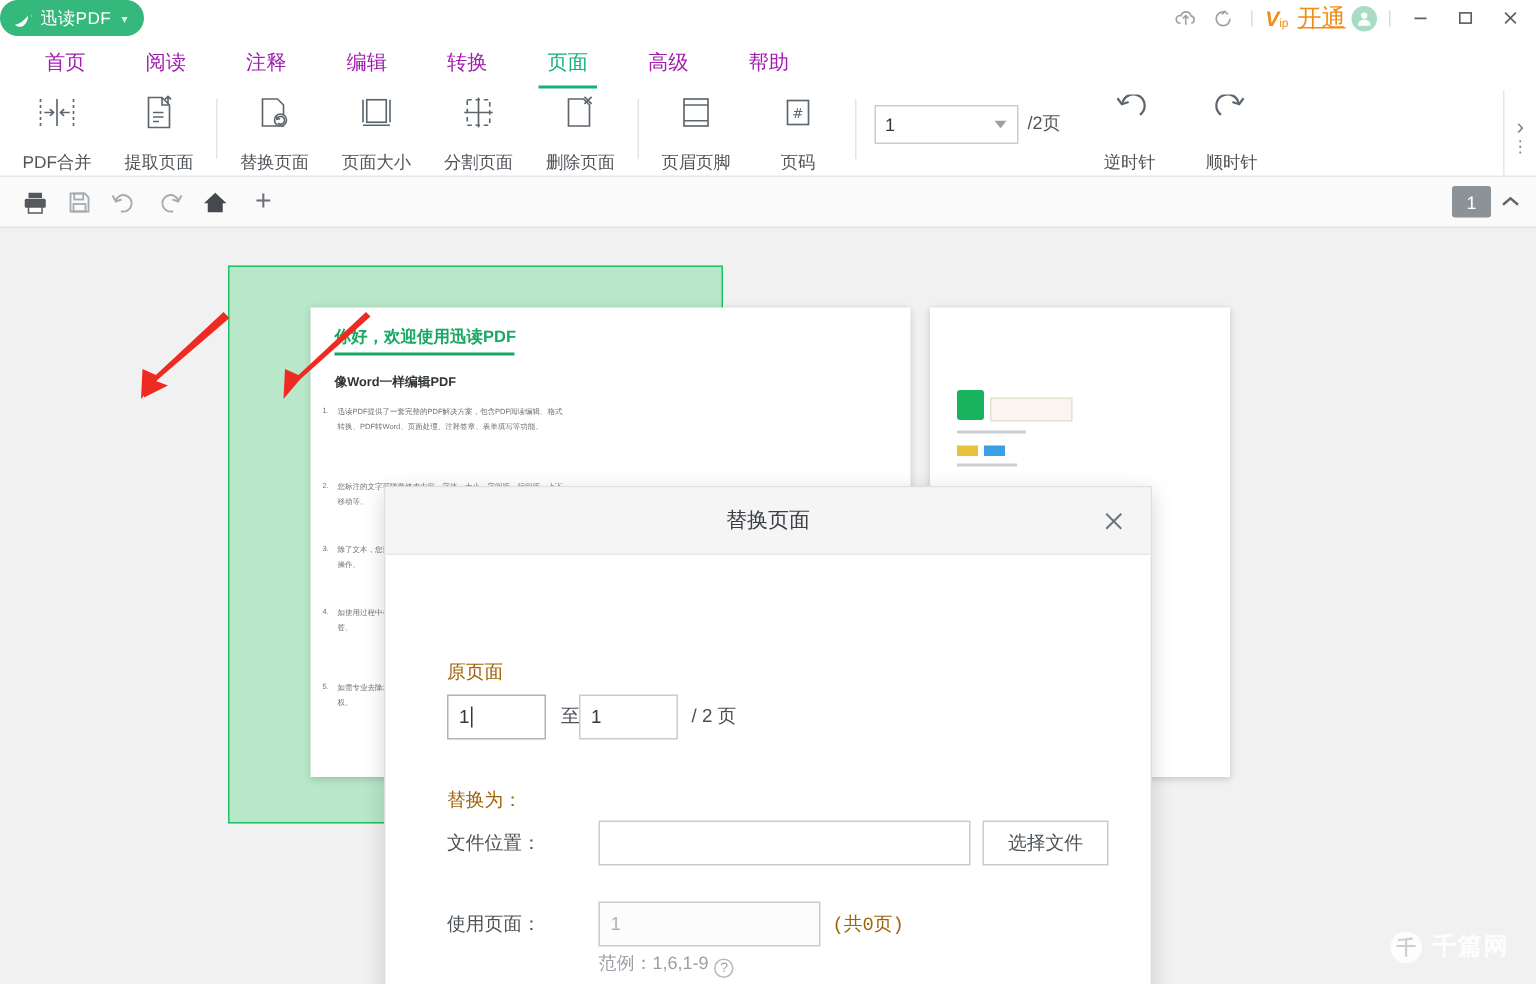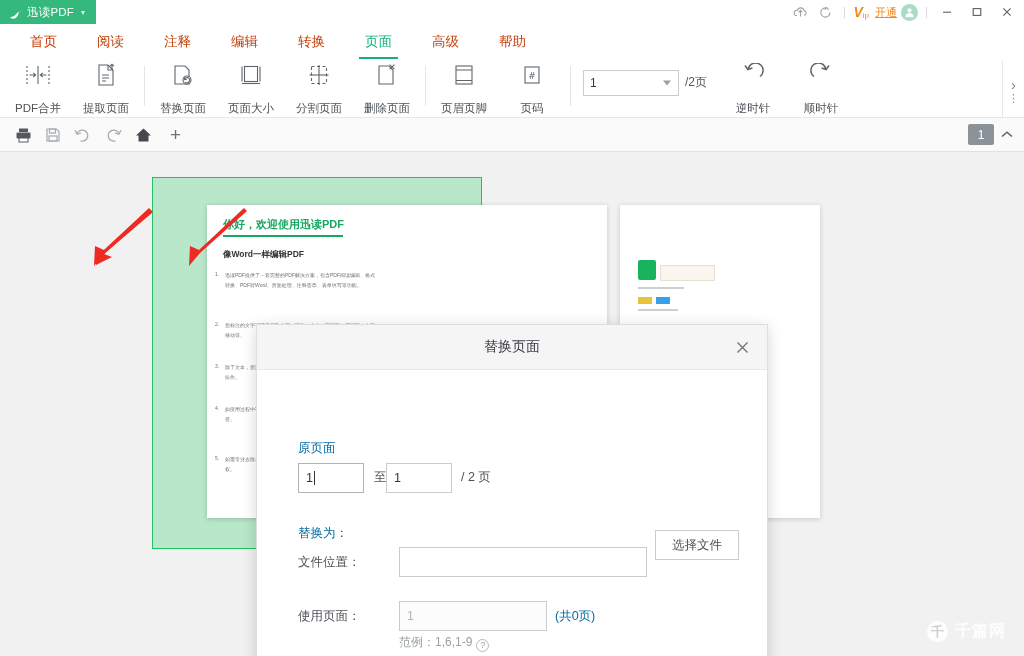--- a/index.html
+++ b/index.html
@@ -12,53 +12,53 @@
   }
   #app { position: relative; width: 1024px; height: 656px; }
 
   
   .titlebar {
     position: absolute; top: 0; left: 0; width: 1024px; height: 24px;
     background: #ffffff; display: flex; align-items: stretch;
   }
   .logo-box {
     width: 96px; height: 24px; background: #35b87c;
-    display: flex; align-items: center; gap: 5px; padding-left: 9px;
+    display: flex; align-items: center; gap: 5px; padding-left: 9px; border-radius: 12px;
   }
   .logo-bird { width: 13px; height: 11px; position: relative; }
   .logo-text { color: #ffffff; font-size: 11.5px; letter-spacing: .2px; }
   .logo-caret { color: #d9f0e4; font-size: 8px; margin-left: 2px; }
   .tb-right {
     margin-left: auto; display: flex; align-items: center;
     gap: 0px; padding-right: 2px; height: 24px;
   }
   .tb-ico {
     width: 26px; height: 24px; display: flex; align-items: center;
     justify-content: center; color: #9aa3a9;
   }
   .tb-sep { width: 1px; height: 11px; background: #d8dcdf; margin: 0 5px; }
   .vip-badge { display:flex; align-items:center; gap:3px; padding: 0 3px; }
   .vip-k { color: #f28c18; font-size: 14px; font-weight: bold; font-style: italic; line-height: 1; }
   .vip-sub { color:#f28c18; font-size:8px; position:relative; top:3px; left:-3px; }
-  .open-text { color: #f28c18; font-size: 11px; margin-right: 4px; text-decoration: underline; }
+  .open-text { color: #f28c18; font-size: 16px; margin-right: 4px; text-decoration: underline; }
   .avatar {
     width: 17px; height: 17px; border-radius: 50%; background: #a9dcc4;
     display: flex; align-items: center; justify-content: center; margin-right: 3px;
   }
   .win-btn { width: 30px; height: 24px; display:flex; align-items:center; justify-content:center; color:#5a6066; }
 
   
   .menubar {
     position: absolute; top: 24px; left: 0; width: 1024px; height: 36px;
     background: #ffffff; display: flex; align-items: center; padding-left: 10px;
   }
   .menu-item {
     position: relative; height: 36px; padding: 0 20px;
     display: flex; align-items: center; justify-content: center;
-    font-size: 13.5px; color: #c2410c; cursor: default;
+    font-size: 13.5px; color: #a21caf; cursor: default;
   }
   .menu-item.active { color: #14b07a; }
   .menu-item.active::after {
     content: ""; position: absolute; bottom: 1px; left: 14px; right: 14px;
     height: 2px; background: #14b07a;
   }
 
   
   .ribbon {
     position: absolute; top: 60px; left: 0; width: 1024px; height: 58px;
@@ -179,21 +179,21 @@
   }
   .modal-title { font-size: 14px; color: #3a3f44; }
   .modal-close {
     position: absolute; right: 12px; top: 50%; transform: translateY(-50%);
     width: 26px; height: 26px; display: flex; align-items: center; justify-content: center;
     color: #6b7278;
   }
   .modal-body { position: relative; height: 329px; }
 
   .lbl { font-size: 12.5px; color: #4c5156; }
-  .lbl.muted { color: #0369a1; }
+  .lbl.muted { color: #a16207; font-family: Liberation Mono, monospace; }
 
   .mfield {
     height: 30px; border: 1px solid #c7ccd0; background: #fff;
     font-size: 12.5px; color: #33383d; padding: 0 7px;
     display: flex; align-items: center; font-family: inherit;
   }
   .mfield.focused { border-color: #aeb4b9; }
   .caret {
     display: inline-block; width: 1px; height: 14px; background: #33383d;
     margin-left: 1px;
@@ -560,21 +560,21 @@
         <div class="lbl" style="position:absolute; left:204px; top:99px;">/ 2 页</div>
 
         <div class="lbl muted" style="position:absolute; left:41px; top:155px;">替换为：</div>
 
         <div class="lbl" style="position:absolute; left:41px; top:184px;">文件位置：</div>
 
         <div class="mfield" style="position:absolute; left:142px; top:177px; width:248px;">
           <span></span>
         </div>
 
-        <div class="btn-file" style="position:absolute; left:398px; top:160px;">
+        <div class="btn-file" style="position:absolute; left:398px; top:177px;">
           <span>选择文件</span>
         </div>
 
         <div class="lbl" style="position:absolute; left:41px; top:238px;">使用页面：</div>
 
         <div class="mfield" style="position:absolute; left:142px; top:231px; width:148px; background:#fcfcfc;">
           <span class="ph">1</span>
         </div>
 
         <div class="lbl muted" style="position:absolute; left:298px; top:238px;">(共0页)</div>

